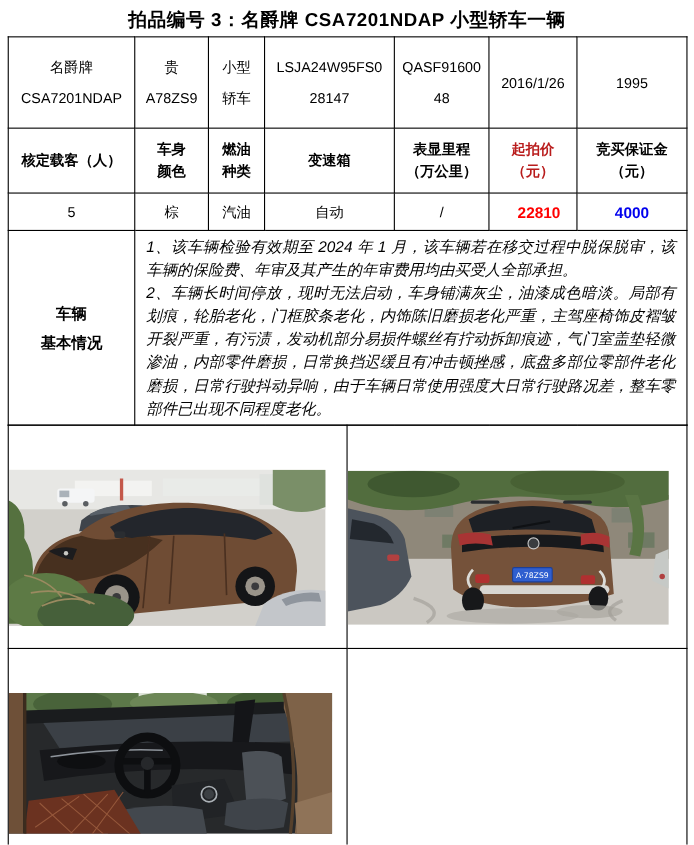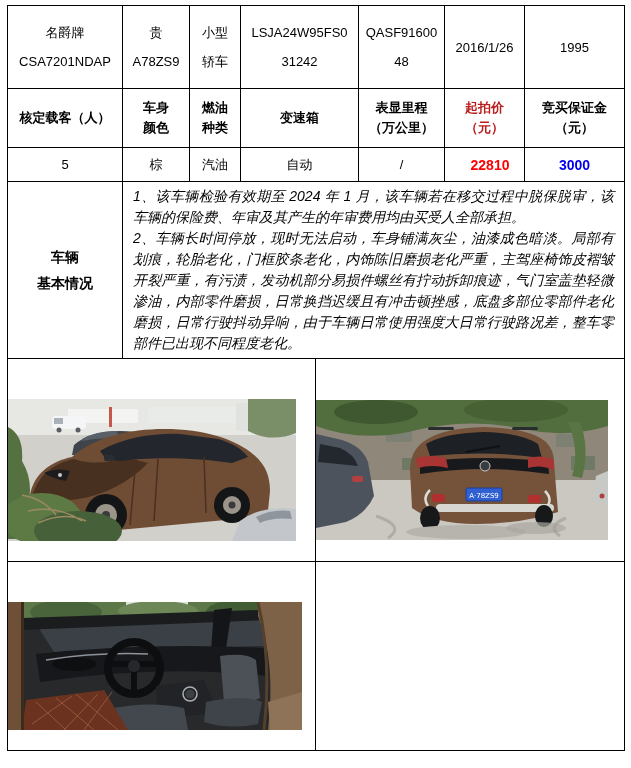--- a/index.html
+++ b/index.html
@@ -27,20 +27,21 @@
   .ph2{padding:12px 7px 8px 8px;}
   .ph3{padding:4px 10px 10px 2px;}
   .photos svg{display:block;}
 </style>
 </head>
 <body>
 
 <div class="page">
 
   <div class="title">
+    <div>拍品编号 3：名爵牌 CSA7201NDAP 小型轿车一辆</div>
   </div>
 
   <table class="spec">
     <colgroup>
       <col style="width:115px">
         <col style="width:67px">
         <col style="width:51px">
       <col style="width:118px">
         <col style="width:86px">
         <col style="width:80px">
@@ -48,21 +49,21 @@
     </colgroup>
     <tbody>
     <tr class="r-v1">
       <td>名爵牌
 CSA7201NDAP</td>
       <td>贵
 A78ZS9</td>
       <td>小型
 轿车</td>
       <td>LSJA24W95FS0
-31242</td>
+28147</td>
       <td>QASF91600
 48</td>
       <td>2016/1/26</td>
       <td>1995</td>
     </tr>
     <tr class="r-h2">
       <td class="hd">核定载客（人）</td>
       <td class="hd">车身
 颜色</td>
       <td class="hd">燃油
@@ -75,21 +76,21 @@
       <td class="hd" style="color: #000000;">竞买保证金
 （元）</td>
     </tr>
     <tr class="r-v2">
       <td>5</td>
       <td>棕</td>
       <td>汽油</td>
       <td>自动</td>
       <td>/</td>
       <td class="money" style="color: rgb(255, 0, 0); padding-left: 13px;">22810</td>
-      <td class="money" style="color: rgb(0, 0, 238);">3000</td>
+      <td class="money" style="color: rgb(0, 0, 238);">4000</td>
     </tr>
     <tr class="r-cond">
       <td class="hd cond-label">车辆
 基本情况</td>
       <td class="cond-text" colspan="6">1、该车辆检验有效期至 2024 年 1 月，该车辆若在移交过程中脱保脱审，该车辆的保险费、年审及其产生的年审费用均由买受人全部承担。
 2、车辆长时间停放，现时无法启动，车身铺满灰尘，油漆成色暗淡。局部有划痕，轮胎老化，门框胶条老化，内饰陈旧磨损老化严重，主驾座椅饰皮褶皱开裂严重，有污渍，发动机部分易损件螺丝有拧动拆卸痕迹，气门室盖垫轻微渗油，内部零件磨损，日常换挡迟缓且有冲击顿挫感，底盘多部位零部件老化磨损，日常行驶抖动异响，由于车辆日常使用强度大日常行驶路况差，整车零部件已出现不同程度老化。</td>
     </tr>
   </tbody>
     </table>
 

